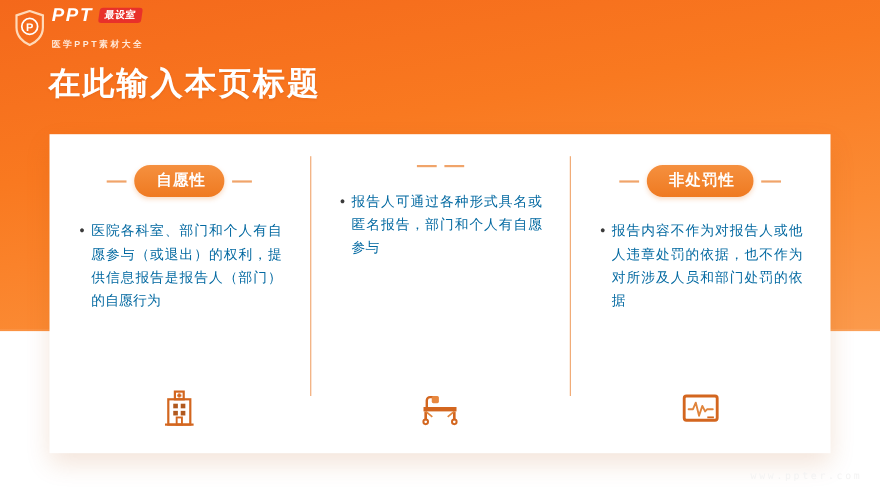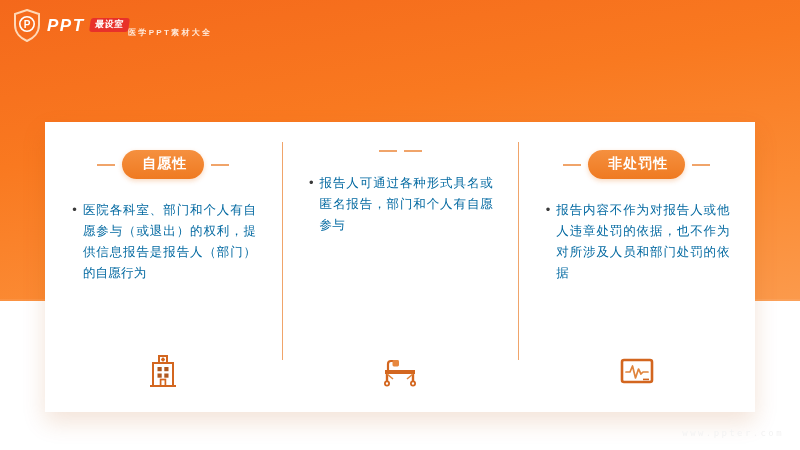--- a/index.html
+++ b/index.html
@@ -55,21 +55,21 @@
   .logo-shield {
     width: 28px;
     height: 33px;
     position: relative;
     flex: 0 0 auto;
   }
   .logo-shield svg { display:block; }
 
   .logo-text {
     display: flex;
-    flex-direction: row;
+    flex-direction: column;
     justify-content: flex-end;
     line-height: 1;
   }
   .logo-row1 {
     display: flex;
     align-items: center;
     gap: 5px;
   }
   .logo-ppt {
     font-size: 17px;
@@ -241,20 +241,21 @@
     </span>
     <span class="logo-text">
       <span class="logo-row1">
         <span class="logo-ppt">PPT</span>
         <span class="logo-badge">最设室</span>
       </span>
       <span class="logo-sub">医学PPT素材大全</span>
     </span>
   </div>
 
+  <div class="slide-title">在此输入本页标题</div>
 
   <div class="card">
     <div class="columns">
 
       <div class="column">
         <div class="pill-wrap">
           <span class="pill-line"></span>
           <span class="pill">自愿性</span>
           <span class="pill-line"></span>
         </div>

